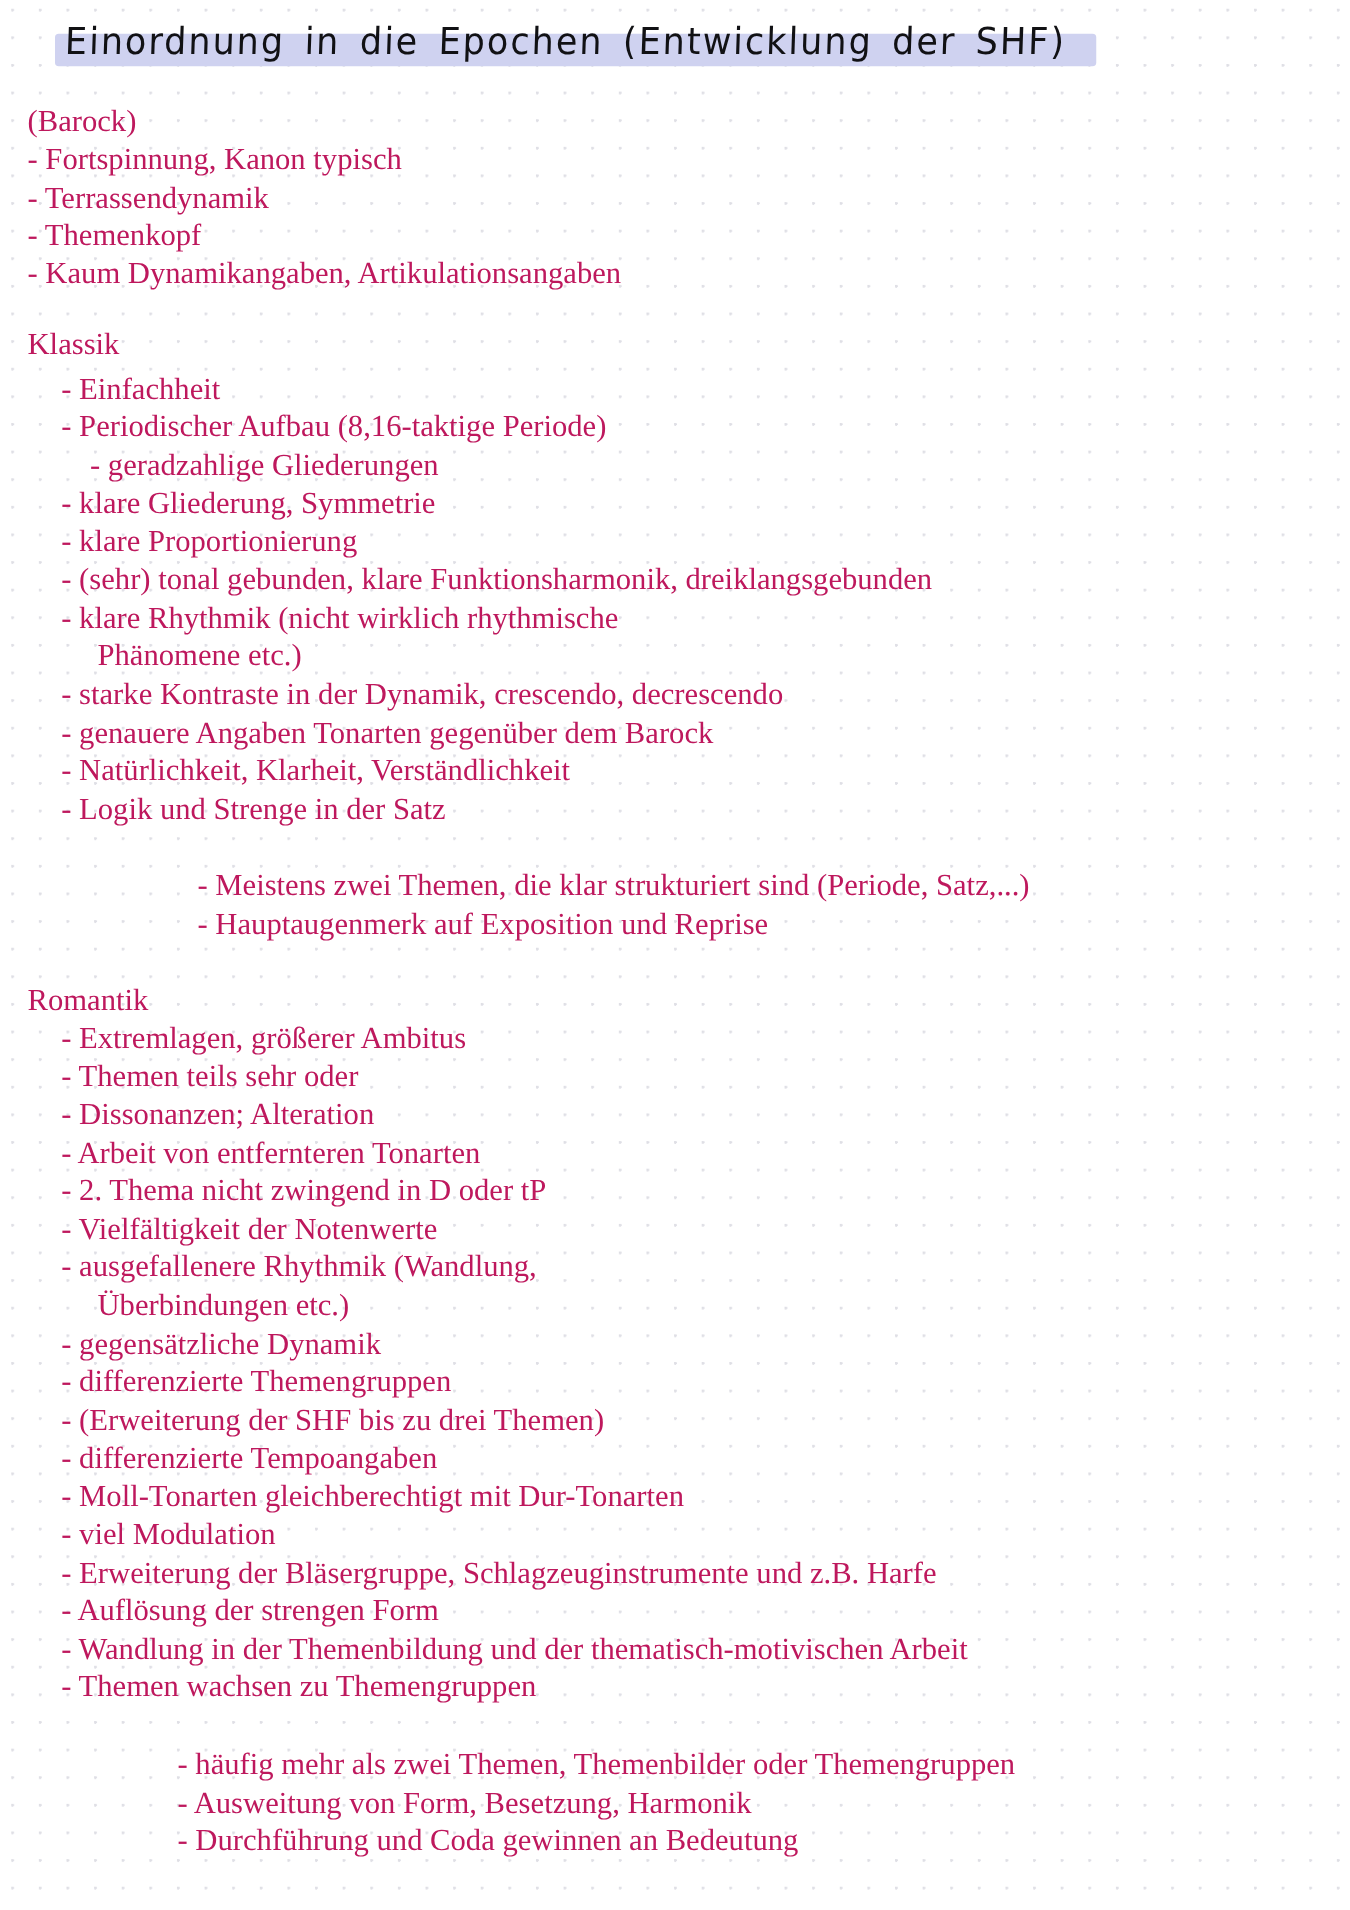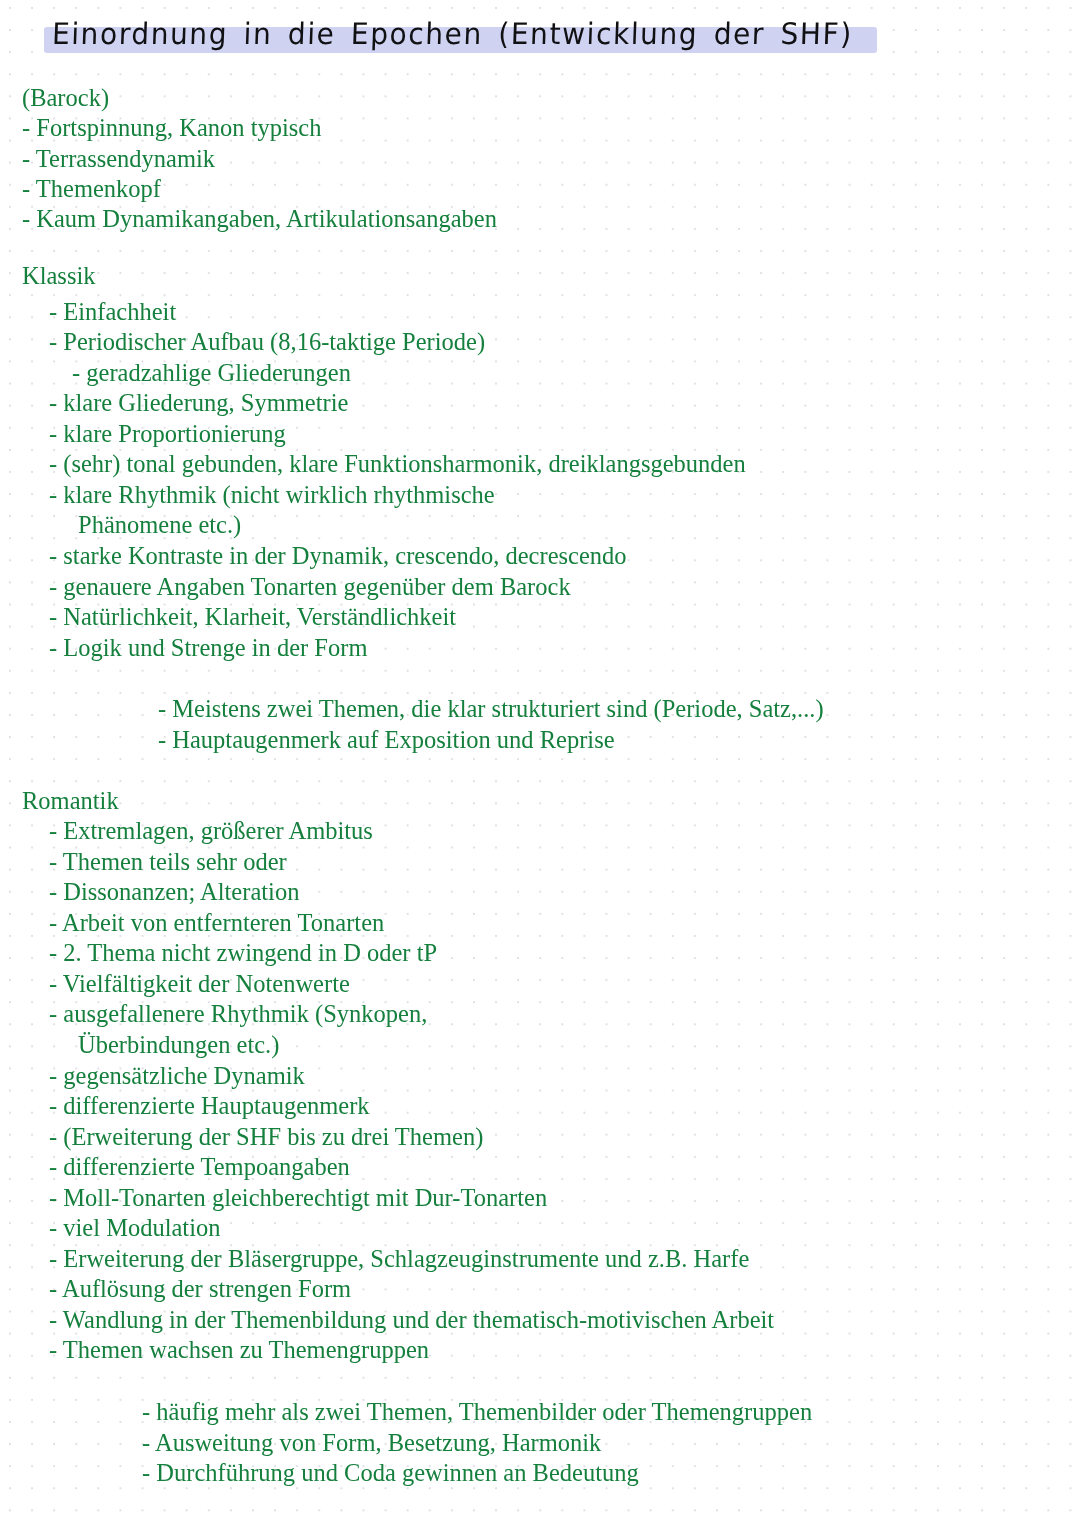--- a/index.html
+++ b/index.html
@@ -73,21 +73,21 @@
   
   .body-block {
     position: absolute;
     left: 0;
     top: 0;
     width: 1080px;
   }
   .ln {
     position: absolute;
     white-space: pre;
-    color: #15803d;
+    color: #be185d;
     font-size: 24.5px;
     line-height: 1;
     font-family: "Liberation Serif", "DejaVu Serif", serif;
   }
   .ln.lvl0 { left: 22px; }
   .ln.lvl1 { left: 49px; }
   .ln.lvl1b { left: 72px; text-align: center; }
   .ln.lvl1w { left: 78px; }
   .ln.lvl2 { left: 122px; margin-left: 36px; }
   .ln.lvl3 { left: 142px; }
@@ -117,36 +117,36 @@
     <div class="ln lvl1" style="top:330px">- Periodischer Aufbau (8,16-taktige Periode)</div>
     <div class="ln lvl1b" style="top:361px">- geradzahlige Gliederungen</div>
     <div class="ln lvl1" style="top:391px">- klare Gliederung, Symmetrie</div>
     <div class="ln lvl1" style="top:422px">- klare Proportionierung</div>
     <div class="ln lvl1" style="top:452px">- (sehr) tonal gebunden, klare Funktionsharmonik, dreiklangsgebunden</div>
     <div class="ln lvl1" style="top:483px">- klare Rhythmik (nicht wirklich rhythmische</div>
     <div class="ln lvl1w" style="top:513px">Phänomene etc.)</div>
     <div class="ln lvl1" style="top:544px">- starke Kontraste in der Dynamik, crescendo, decrescendo</div>
     <div class="ln lvl1" style="top:575px">- genauere Angaben Tonarten gegenüber dem Barock</div>
     <div class="ln lvl1" style="top:605px">- Natürlichkeit, Klarheit, Verständlichkeit</div>
-    <div class="ln lvl1" style="top:636px">- Logik und Strenge in der Form</div>
+    <div class="ln lvl1" style="top:636px">- Logik und Strenge in der Satz</div>
 
     <div class="ln lvl2" style="top:697px">- Meistens zwei Themen, die klar strukturiert sind (Periode, Satz,...)</div>
     <div class="ln lvl2" style="top:728px">- Hauptaugenmerk auf Exposition und Reprise</div>
 
     <div class="ln lvl0" style="top:789px">Romantik</div>
     <div class="ln lvl1" style="top:819px">- Extremlagen, größerer Ambitus</div>
     <div class="ln lvl1" style="top:850px">- Themen teils sehr oder</div>
     <div class="ln lvl1" style="top:880px">- Dissonanzen; Alteration</div>
     <div class="ln lvl1" style="top:911px">- Arbeit von entfernteren Tonarten</div>
     <div class="ln lvl1" style="top:941px">- 2. Thema nicht zwingend in D oder tP</div>
     <div class="ln lvl1" style="top:972px">- Vielfältigkeit der Notenwerte</div>
-    <div class="ln lvl1" style="top:1002px">- ausgefallenere Rhythmik (Synkopen,</div>
+    <div class="ln lvl1" style="top:1002px">- ausgefallenere Rhythmik (Wandlung,</div>
     <div class="ln lvl1w" style="top:1033px">Überbindungen etc.)</div>
     <div class="ln lvl1" style="top:1064px">- gegensätzliche Dynamik</div>
-    <div class="ln lvl1" style="top:1094px">- differenzierte Hauptaugenmerk</div>
+    <div class="ln lvl1" style="top:1094px">- differenzierte Themengruppen</div>
     <div class="ln lvl1" style="top:1125px">- (Erweiterung der SHF bis zu drei Themen)</div>
     <div class="ln lvl1" style="top:1155px">- differenzierte Tempoangaben</div>
     <div class="ln lvl1" style="top:1186px">- Moll-Tonarten gleichberechtigt mit Dur-Tonarten</div>
     <div class="ln lvl1" style="top:1216px">- viel Modulation</div>
     <div class="ln lvl1" style="top:1247px">- Erweiterung der Bläsergruppe, Schlagzeuginstrumente und z.B. Harfe</div>
     <div class="ln lvl1" style="top:1277px">- Auflösung der strengen Form</div>
     <div class="ln lvl1" style="top:1308px">- Wandlung in der Themenbildung und der thematisch-motivischen Arbeit</div>
     <div class="ln lvl1" style="top:1338px">- Themen wachsen zu Themengruppen</div>
 
     <div class="ln lvl3" style="top:1400px">- häufig mehr als zwei Themen, Themenbilder oder Themengruppen</div>

